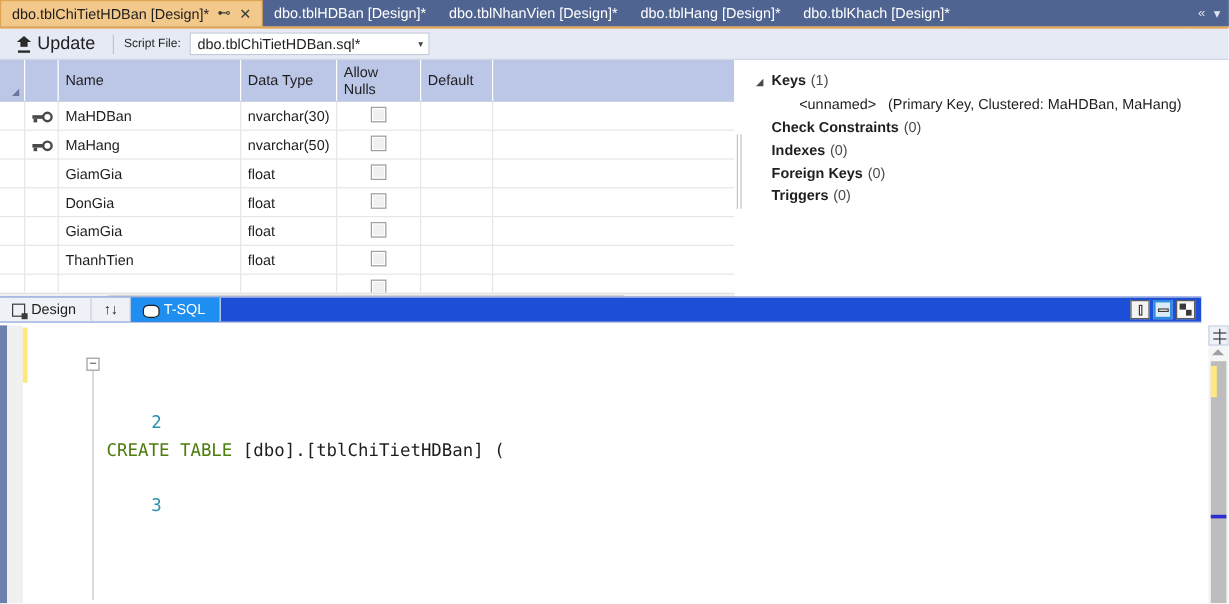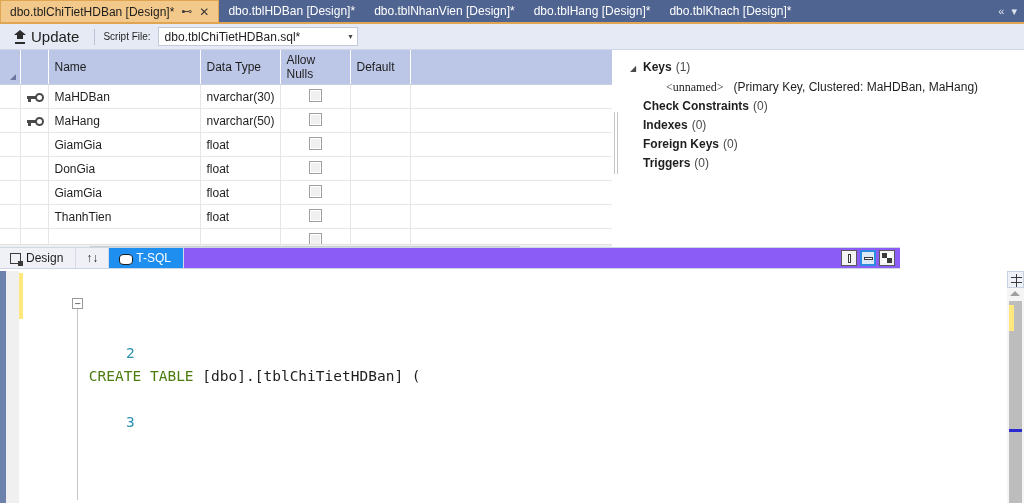--- a/index.html
+++ b/index.html
@@ -170,28 +170,28 @@
     position: absolute; left: 620px; top: 50px; width: 404px; height: 194px;
     background: #ffffff; padding: 8px 0 0 10px; overflow: hidden;
   }
   .krow { display: flex; align-items: baseline; font-size: 12px; line-height: 19px; white-space: nowrap; }
   .krow .twisty {
     width: 13px; display: inline-block; color: #4a4a4a; font-size: 8px;
   }
   .krow .kname { font-weight: bold; color: #1e1e1e; }
   .krow .kcount { color: #4a4a4a; margin-left: 4px; }
   .krow.child { padding-left: 36px; }
-  .krow.child .kname { font-weight: normal; font-family: Liberation Serif, serif; }
+  .krow.child .kname { font-weight: normal; }
   .krow.child .kdesc { color: #1e1e1e; margin-left: 10px; }
   .krow.indent { padding-left: 13px; }
 
   
   .panebar {
-    position: absolute; left: 0; top: 247px; width: 900px; height: 22px;
-    background: #8b5cf6; border-top: 1px solid #cfd6e4; border-bottom: 1px solid #cfd6e4;
+    position: absolute; left: 0; top: 247px; width: 1001px; height: 22px;
+    background: #1d4ed8; border-top: 1px solid #cfd6e4; border-bottom: 1px solid #cfd6e4;
     display: flex; align-items: stretch;
   }
   .ptab {
     display: flex; align-items: center; gap: 5px;
     padding: 0 12px 0 10px; font-size: 12px; color: #1e1e1e;
     background: #eff1f6; cursor: default;
     border-right: 1px solid #d4dae6;
   }
   .ptab.active { background: #1e8ef0; color: #ffffff; }
   .ptab.sort { padding: 0 10px; color: #2b2b2b; font-size: 12px; }

